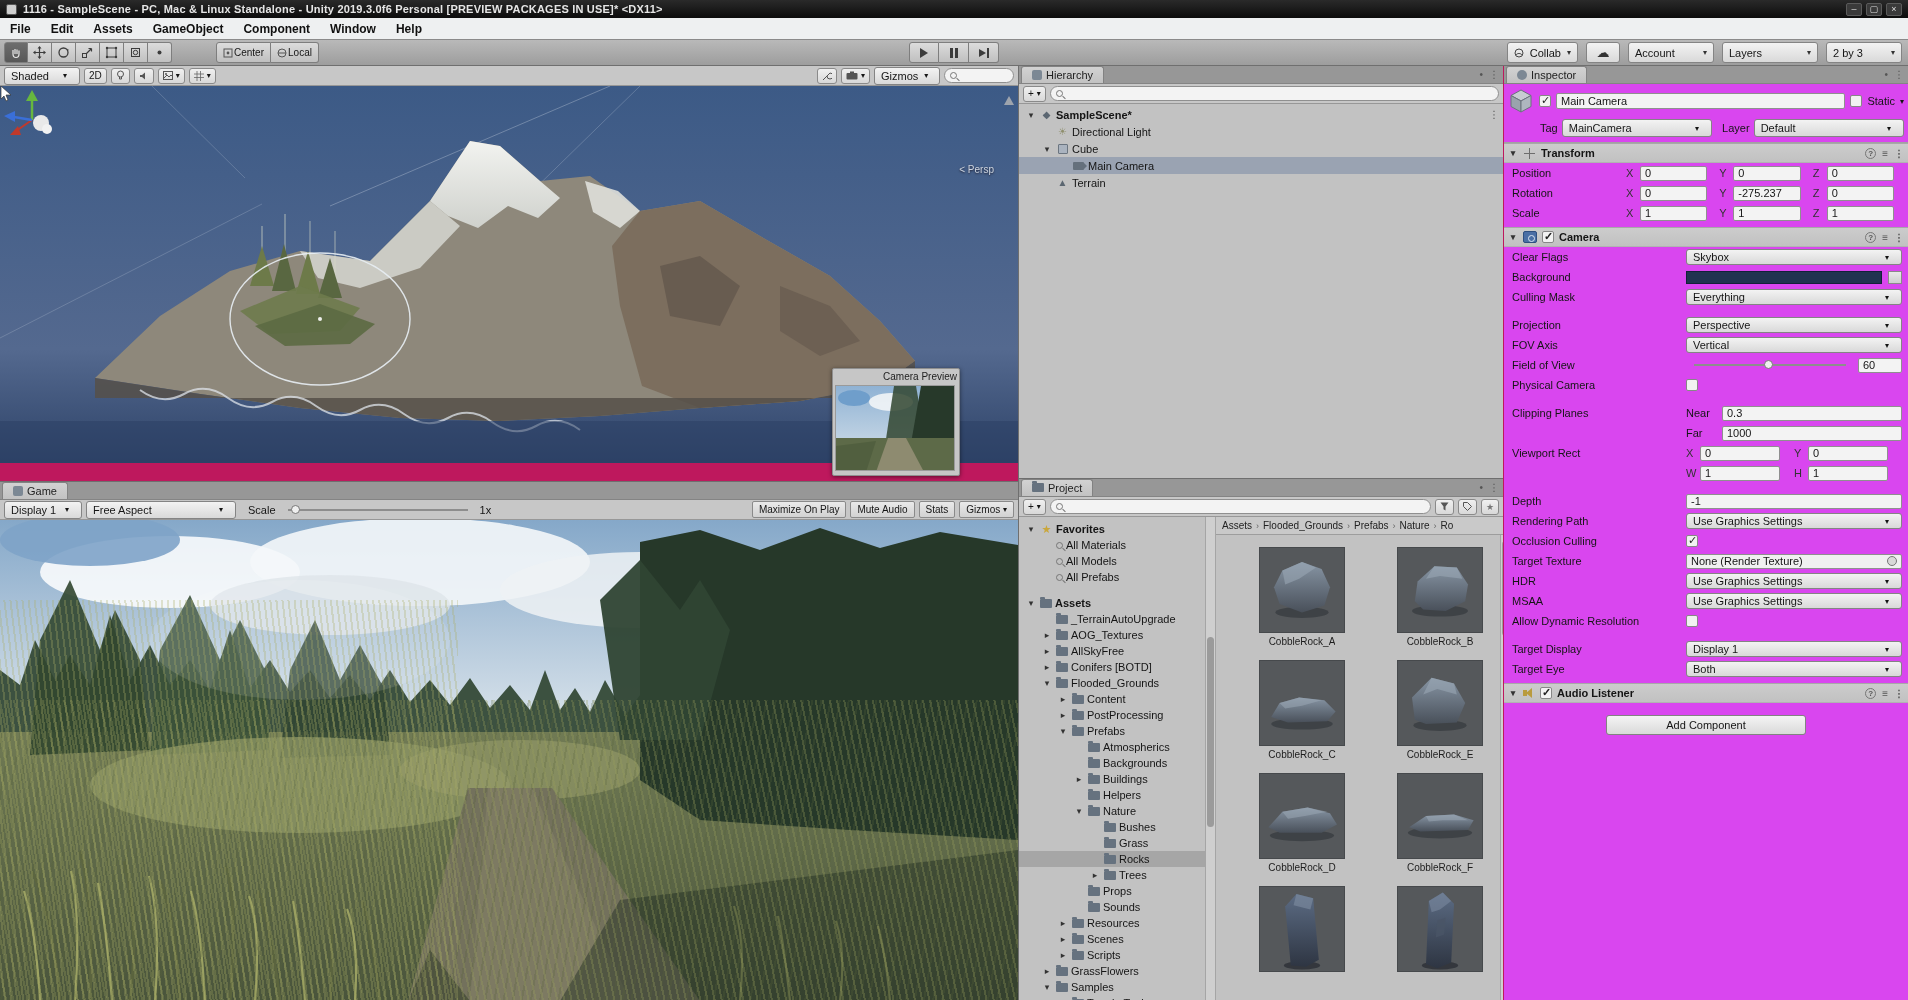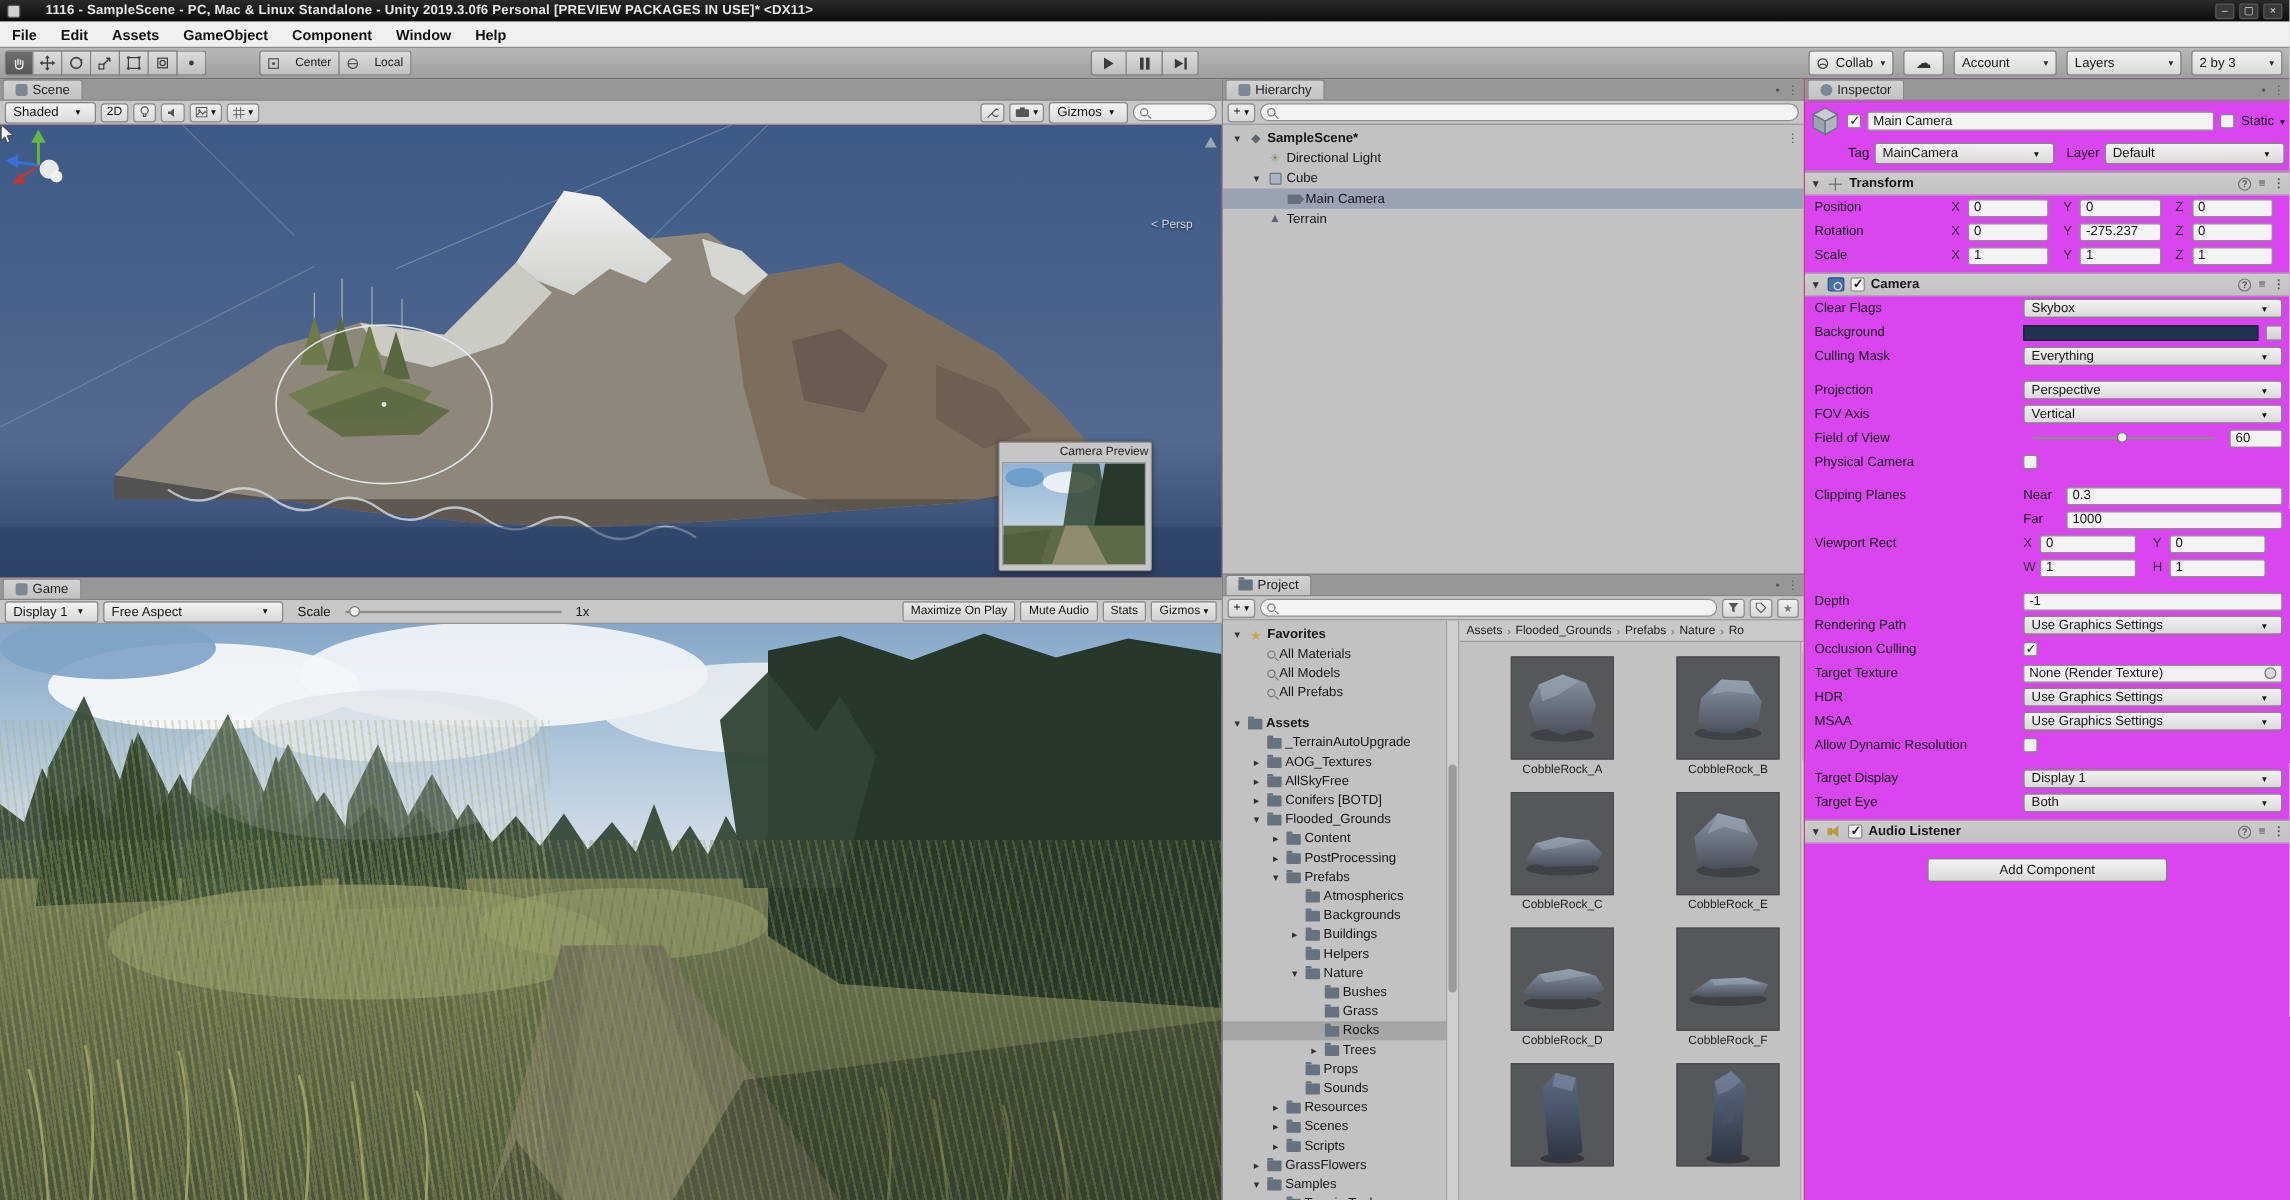--- a/index.html
+++ b/index.html
@@ -2,39 +2,39 @@
 <html><head>
 <meta charset="utf-8">
 <style>
   *{margin:0;padding:0;box-sizing:border-box}
   html,body{width:1908px;height:1000px;overflow:hidden}
   .win{width:1908px;height:1000px;position:relative;background:#c2c2c2;
        font-family:"Liberation Sans",sans-serif;font-size:11px;color:#151515;user-select:none}
 
   
   .titlebar{height:18px;background:linear-gradient(#2a2a2a,#0c0c0c);color:#e6e6e6;
-            display:flex;align-items:center;padding:0 6px;font-size:11px;gap:21px}
+            display:flex;align-items:center;padding:0 6px;font-size:11px;gap:6px}
   .title-appicon{width:11px;height:11px;background:#cfcfcf;border:1px solid #555;border-radius:2px}
   .title-text{white-space:nowrap;overflow:hidden;font-weight:bold;letter-spacing:.2px}
   .title-controls{margin-left:auto;display:flex;gap:4px}
   .wbtn{width:16px;height:13px;background:#3a3a3a;border:1px solid #5a5a5a;color:#ddd;
         font-size:9px;line-height:11px;text-align:center;border-radius:2px}
   .menubar{height:22px;background:#eef0f1;border-bottom:1px solid #8a8a8a;
            display:flex;align-items:center;gap:20px;padding:0 10px;font-weight:bold;font-size:12px;color:#101010}
   .menubar span{cursor:default}
   .maintoolbar{height:26px;background:linear-gradient(#b9b9b9,#9d9d9d);border-bottom:1px solid#6f6f6f;position:relative}
   .tgroup{position:absolute;top:2px;display:flex}
   .tbtn{width:24px;height:21px;background:linear-gradient(#dcdcdc,#c0c0c0);border:1px solid #7e7e7e;
         border-left:none;display:flex;align-items:center;justify-content:center}
   .tbtn:first-child{border-left:1px solid #7e7e7e;border-radius:3px 0 0 3px}
   .tbtn:last-child{border-radius:0 3px 3px 0}
   .tbtn.dark{background:linear-gradient(#6d6d6d,#585858)}
   .tbtn svg{display:block}
   .pivotbtn{height:21px;background:linear-gradient(#dcdcdc,#c0c0c0);border:1px solid #7e7e7e;border-left:none;
-            display:flex;align-items:center;gap:13px;padding:0 6px;font-size:10px}
+            display:flex;align-items:center;gap:1px;padding:0 6px;font-size:10px}
   .pivotbtn:first-child{border-left:1px solid #7e7e7e;border-radius:3px 0 0 3px}
   .pivotbtn:last-child{border-radius:0 3px 3px 0}
   .playwrap{position:absolute;left:50%;top:2px;transform:translateX(-50%);display:flex}
   .pbtn{width:30px;height:21px;background:linear-gradient(#dcdcdc,#bfbfbf);border:1px solid #7e7e7e;border-left:none;
         display:flex;align-items:center;justify-content:center}
   .pbtn:first-child{border-left:1px solid #7e7e7e;border-radius:3px 0 0 3px}
   .pbtn:last-child{border-radius:0 3px 3px 0}
   .tri{width:0;height:0;border-left:8px solid #3c3c3c;border-top:5px solid transparent;border-bottom:5px solid transparent}
   .pause{display:flex;gap:2px}.pause i{width:3px;height:10px;background:#3c3c3c}
   .step{display:flex;align-items:center;gap:1px}.step i{width:2px;height:10px;background:#3c3c3c}
@@ -285,26 +285,20 @@
           <span style="flex:1"></span>
         </span>
     </div>
   </div>
 
   <div class="workspace">
 
     <div class="col-left">
 
       <div class="scene-panel">
-        <div class="tabbar">
-          <div class="tab">
-            <span class="tabicon"></span>
-            <span>Scene</span>
-          </div>
-        </div>
         <div class="ptoolbar">
           <span class="dd noc" style="width:76px">
             <span>Shaded</span>
             <span style="margin-left:auto;font-size:8px">▾</span>
           </span>
           <span class="minibtn">
               <span>2D</span>
             </span>
           <span class="minibtn">
             <svg width="9" height="11">

